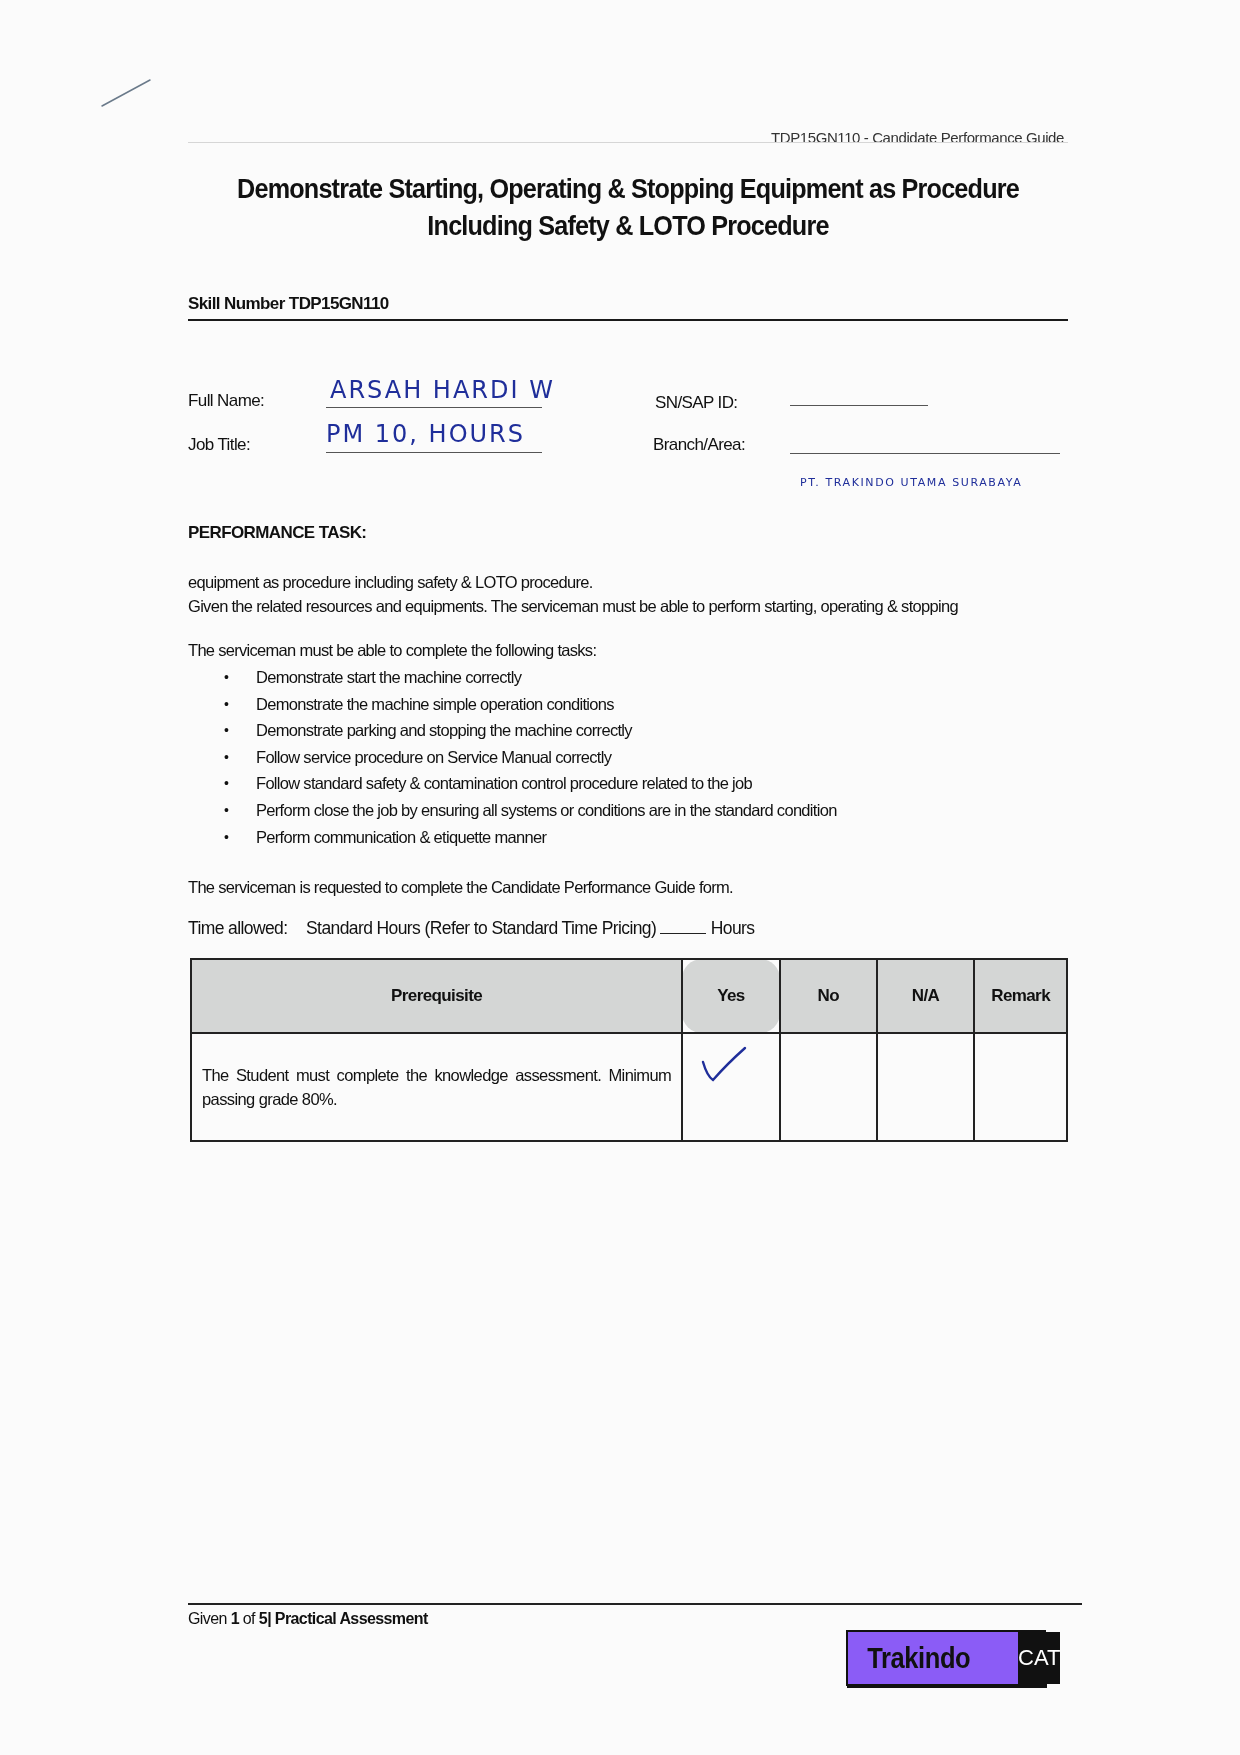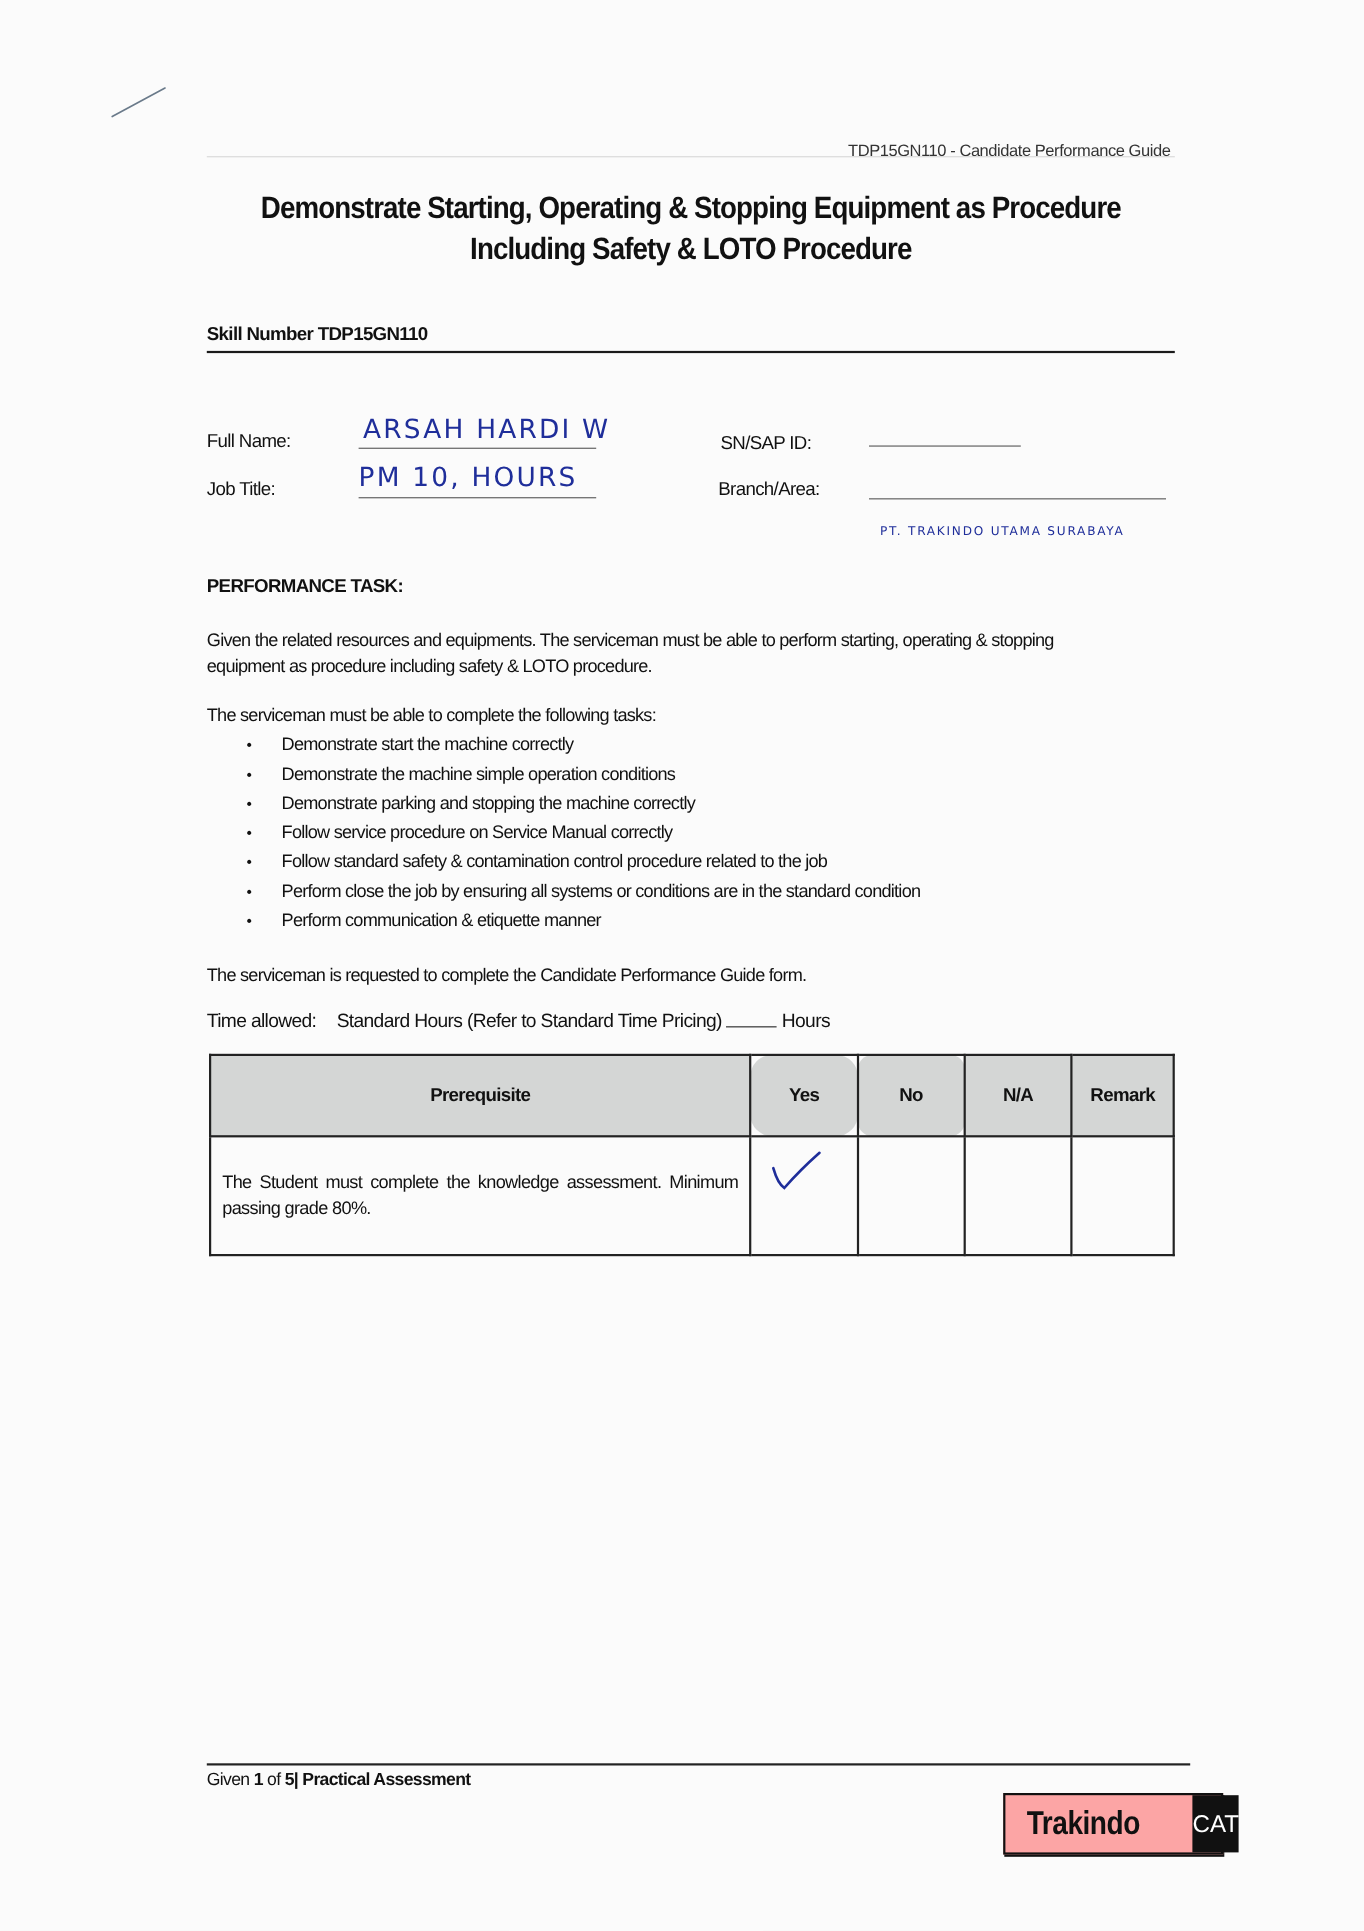--- a/index.html
+++ b/index.html
@@ -95,22 +95,22 @@
     .footer-rule {
       position: absolute; left: 188px; top: 1603px; width: 894px; height: 2px;
       background: #222;
     }
     .footer-text {
       position: absolute; left: 188px; top: 1610px; font-size: 16px;
       letter-spacing: -0.6px;
     }
     .footer-text .b { font-weight: bold; }
     .logo {
-      position: absolute; left: 912px; top: 1630px; width: 196px; height: 52px;
-      border: 2px solid #111; background: #fca5a5; display: flex; align-items: stretch;
+      position: absolute; left: 846px; top: 1630px; width: 196px; height: 52px;
+      border: 2px solid #111; background: #8b5cf6; display: flex; align-items: stretch;
       box-shadow: 1px 2px 0 #111;
       gap: 41px;
     }
     .logo .brand {
       flex: 1; display: flex; align-items: center; justify-content: flex-end;
       padding-right: 8px; font-weight: bold; font-size: 30px; letter-spacing: -0.5px;
       transform: scaleX(0.85); transform-origin: right center;
     }
     .logo .cat {
       width: 50px; background: #111; color: #fff; display: flex; align-items: center;
@@ -149,22 +149,22 @@
   <div class="hand" style="left:790px; top:380px; font-size:20px; width:138px; height:22px;"></div>
   <div class="field-line" style="left:790px; top:405px; width:138px;"></div>
 
   <div class="field-label" style="left:653px; top:435px;">Branch/Area:</div>
   <div class="hand" style="left:800px; top:430px; font-size:11px; letter-spacing:1.6px;margin-top:46px;">PT. TRAKINDO UTAMA SURABAYA</div>
   <div class="field-line" style="left:790px; top:453px; width:270px;"></div>
 
   <div class="section-heading">PERFORMANCE TASK:</div>
 
   <div class="para" style="top:570px;">
+    <div>equipment as procedure including safety &amp; LOTO procedure.</div>
     <div>Given the related resources and equipments. The serviceman must be able to perform starting, operating &amp; stopping</div>
-    <div>equipment as procedure including safety &amp; LOTO procedure.</div>
   </div>
 
   <div class="para" style="top:638px;">The serviceman must be able to complete the following tasks:</div>
 
   <ul class="task-list">
     <li><span class="bullet">•</span><span>Demonstrate start the machine correctly</span></li>
     <li><span class="bullet">•</span><span>Demonstrate the machine simple operation conditions</span></li>
     <li><span class="bullet">•</span><span>Demonstrate parking and stopping the machine correctly</span></li>
     <li><span class="bullet">•</span><span>Follow service procedure on Service Manual correctly</span></li>
     <li><span class="bullet">•</span><span>Follow standard safety &amp; contamination control procedure related to the job</span></li>
@@ -180,21 +180,21 @@
     <span>Standard Hours (Refer to Standard Time Pricing)</span>
     <span class="blank"></span>
     <span>Hours</span>
   </div>
 
   <table class="prereq">
     <thead>
       <tr>
         <th style="width:483px;">Prerequisite</th>
         <th style="width:66px;border-radius:20px;">Yes</th>
-        <th style="width:66px;border-radius:13px;">No</th>
+        <th style="width:66px;">No</th>
         <th style="width:66px;">N/A</th>
         <th>Remark</th>
       </tr>
     </thead>
     <tbody>
       <tr>
         <td class="req-text">The Student must complete the knowledge assessment. Minimum passing grade 80%.</td>
         <td class="check-cell">
           <svg width="48" height="40" viewBox="0 0 48 40">
             <path d="M2 16 Q6 30 12 34 Q26 18 44 2" fill="none" stroke="#1f2e9a" stroke-width="2.4" stroke-linecap="round"></path>

